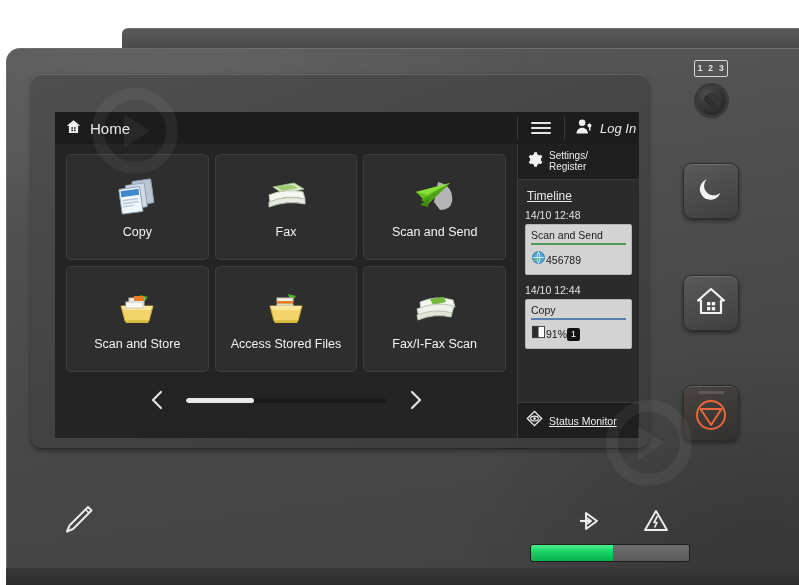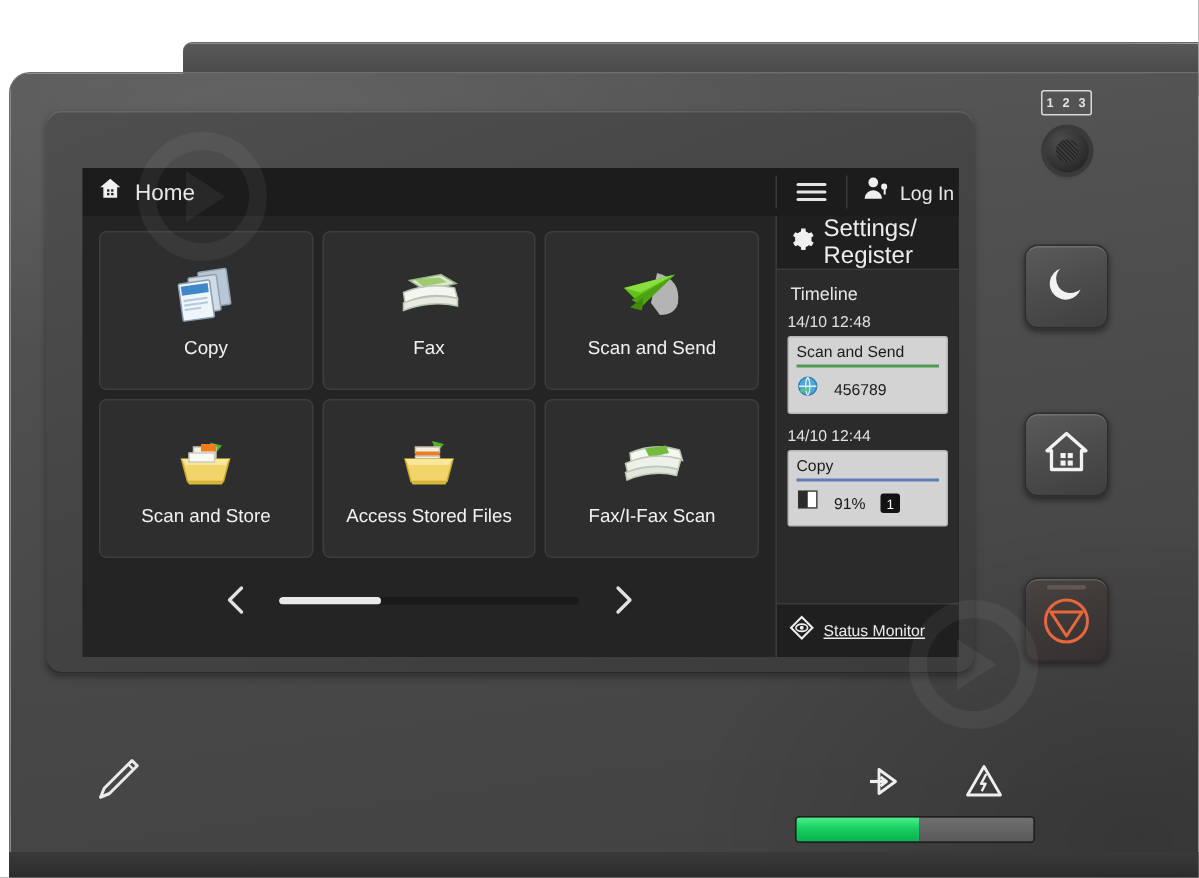--- a/index.html
+++ b/index.html
@@ -114,20 +114,21 @@
   .login-btn {
     width: 118px;
     display: flex;
     align-items: center;
     gap: 6px;
     padding-left: 10px;
   }
   .login-btn .label {
     color: #e8e8e8;
     font-size: 13px;
+    font-style: italic;
   }
 
   
   .apps {
     position: absolute;
     left: 0; top: 32px;
     width: 462px; height: 294px;
     background: #242424;
   }
   .grid {
@@ -204,27 +205,28 @@
     height: 36px;
     background: #1f1f1f;
     display: flex;
     align-items: center;
     gap: 6px;
     padding-left: 8px;
     border-bottom: 1px solid #3a3a3a;
   }
   .settings-btn .label {
     color: #ececec;
-    font-size: 16px;
+    font-size: 10px;
     line-height: 1.08;
   }
   .tl-title {
     color: #e6e6e6;
     font-size: 12px;
     padding: 9px 0 6px 9px;
+    text-decoration: underline;
   }
   .tl-list {
     padding: 0 7px;
   }
   .tl-time {
     color: #e2e2e2;
     font-size: 10.5px;
     margin-bottom: 3px;
   }
   .tl-card {
@@ -239,21 +241,21 @@
     font-size: 10.5px;
     padding-bottom: 2px;
   }
   .tl-rule {
     height: 2px;
     margin: 0 0 5px 0;
   }
   .tl-row {
     display: flex;
     align-items: center;
-    gap: 10px;
+    gap: 0;
   }
   .tl-row .val {
     color: #1a1a1a;
     font-size: 10.5px;
   }
   .badge {
     background: #121212;
     color: #fff;
     font-size: 9px;
     min-width: 13px;

